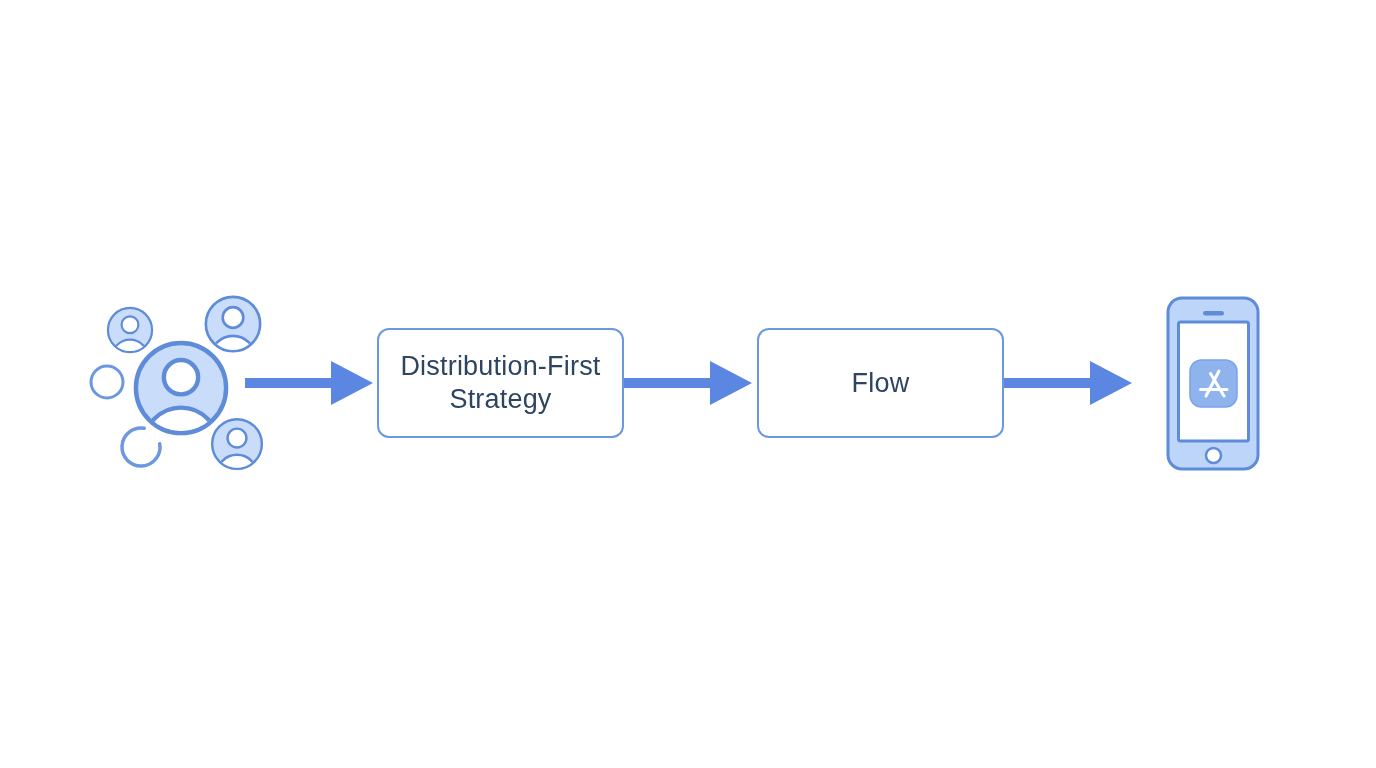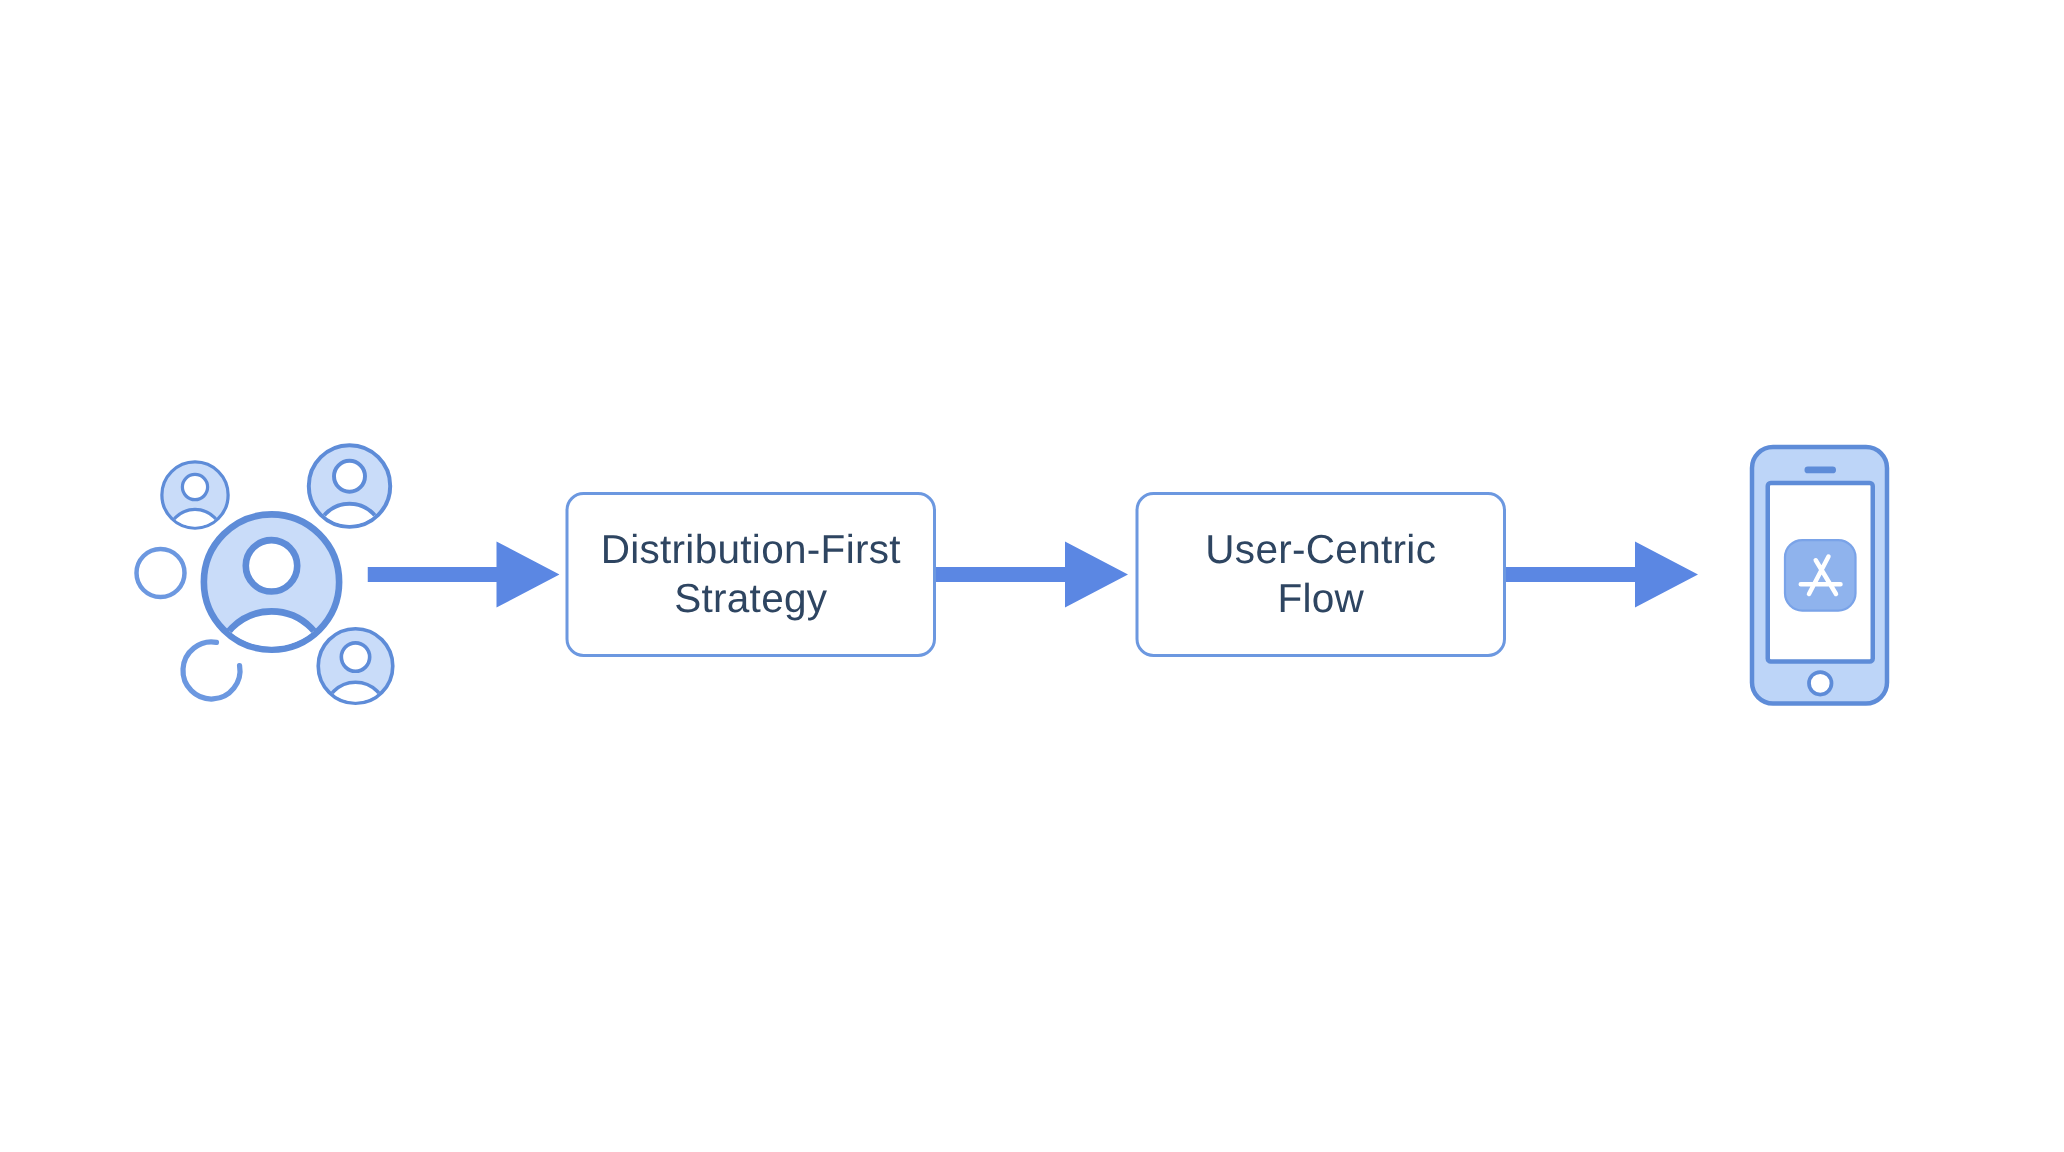--- a/index.html
+++ b/index.html
@@ -89,21 +89,20 @@
   <div class="flow-box" style="left:377px; top:328px;">
     <span class="line">Distribution-First</span>
     <span class="line">Strategy</span>
   </div>
 
   <svg class="abs" style="left:624px; top:359px;" width="128" height="48" viewBox="0 0 128 48">
     <path d="M0 19 H86 V2 L128 24 L86 46 V29 H0 Z" fill="#5B87E3"></path>
   </svg>
 
   <div class="flow-box" style="left:757px; top:328px;">
-    <span class="line">User-Centric</span>
     <span class="line">Flow</span>
   </div>
 
   <svg class="abs" style="left:1004px; top:359px;" width="128" height="48" viewBox="0 0 128 48">
     <path d="M0 19 H86 V2 L128 24 L86 46 V29 H0 Z" fill="#5B87E3"></path>
   </svg>
 
   <svg class="abs" style="left:1163px; top:293px;" width="100" height="180" viewBox="1163 293 100 180">
     <rect x="1168" y="298" width="90" height="171" rx="14" class="phone-body"></rect>
     <rect x="1203" y="311" width="21" height="4.5" rx="2.25" class="phone-detail"></rect>

